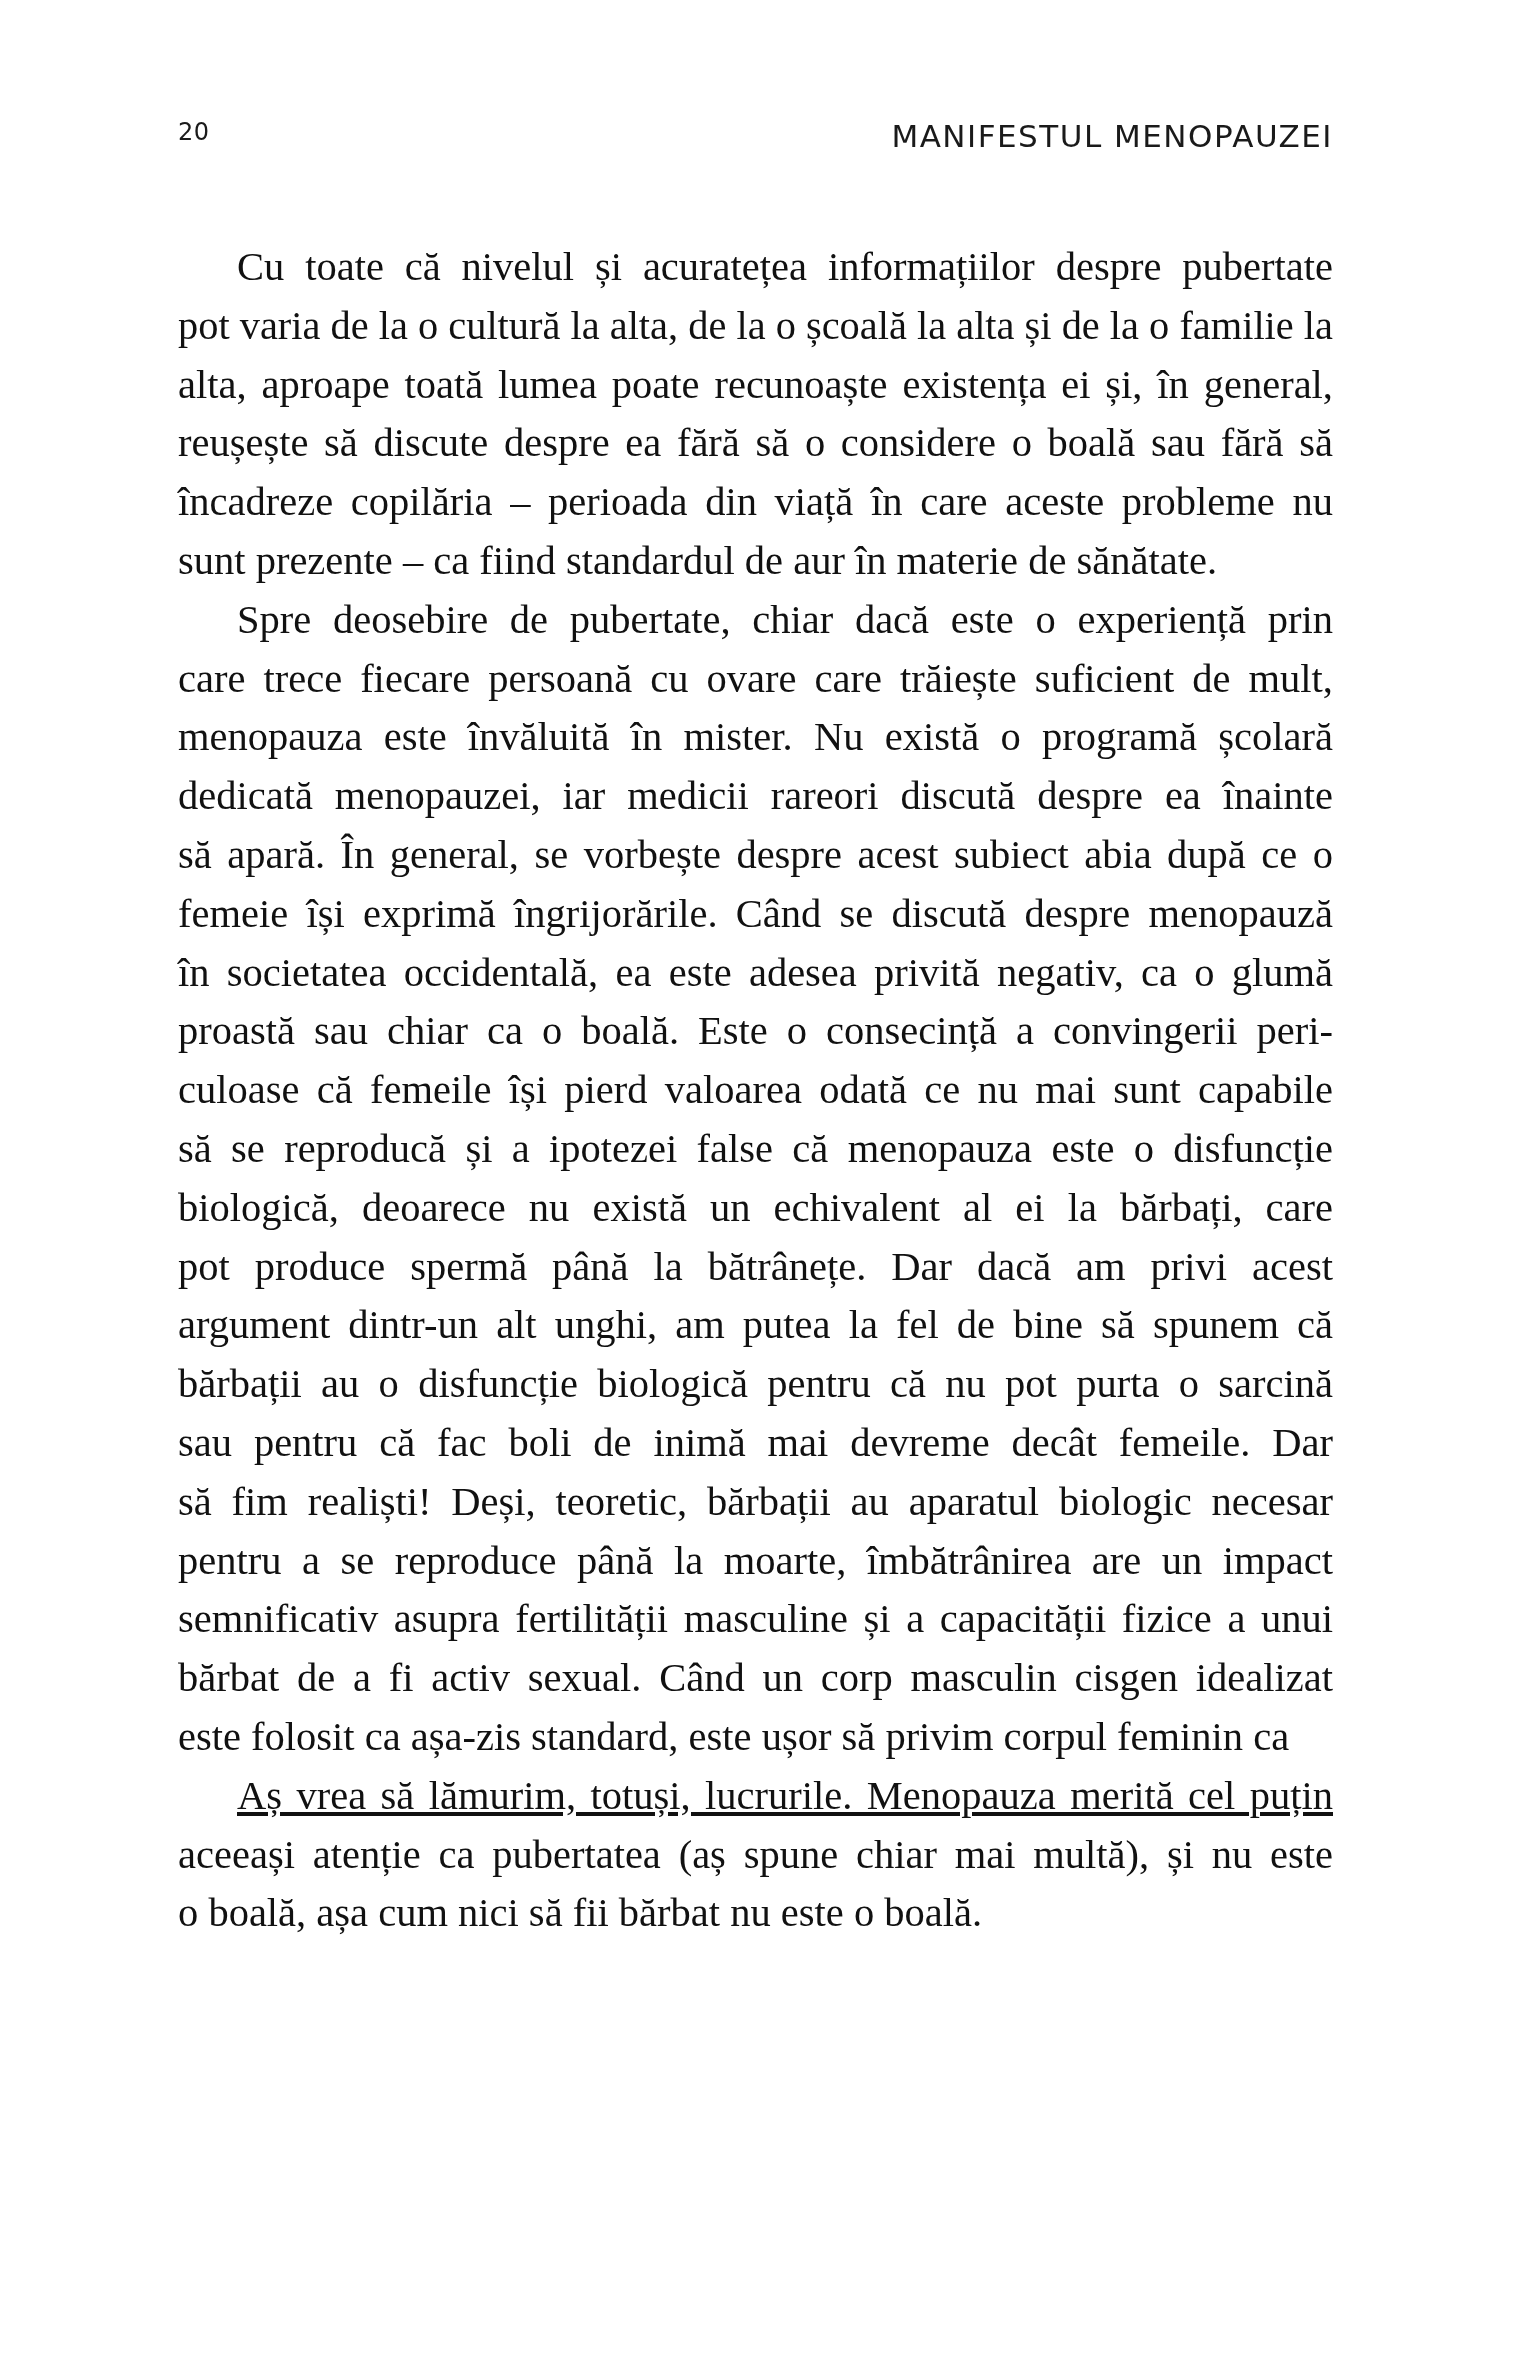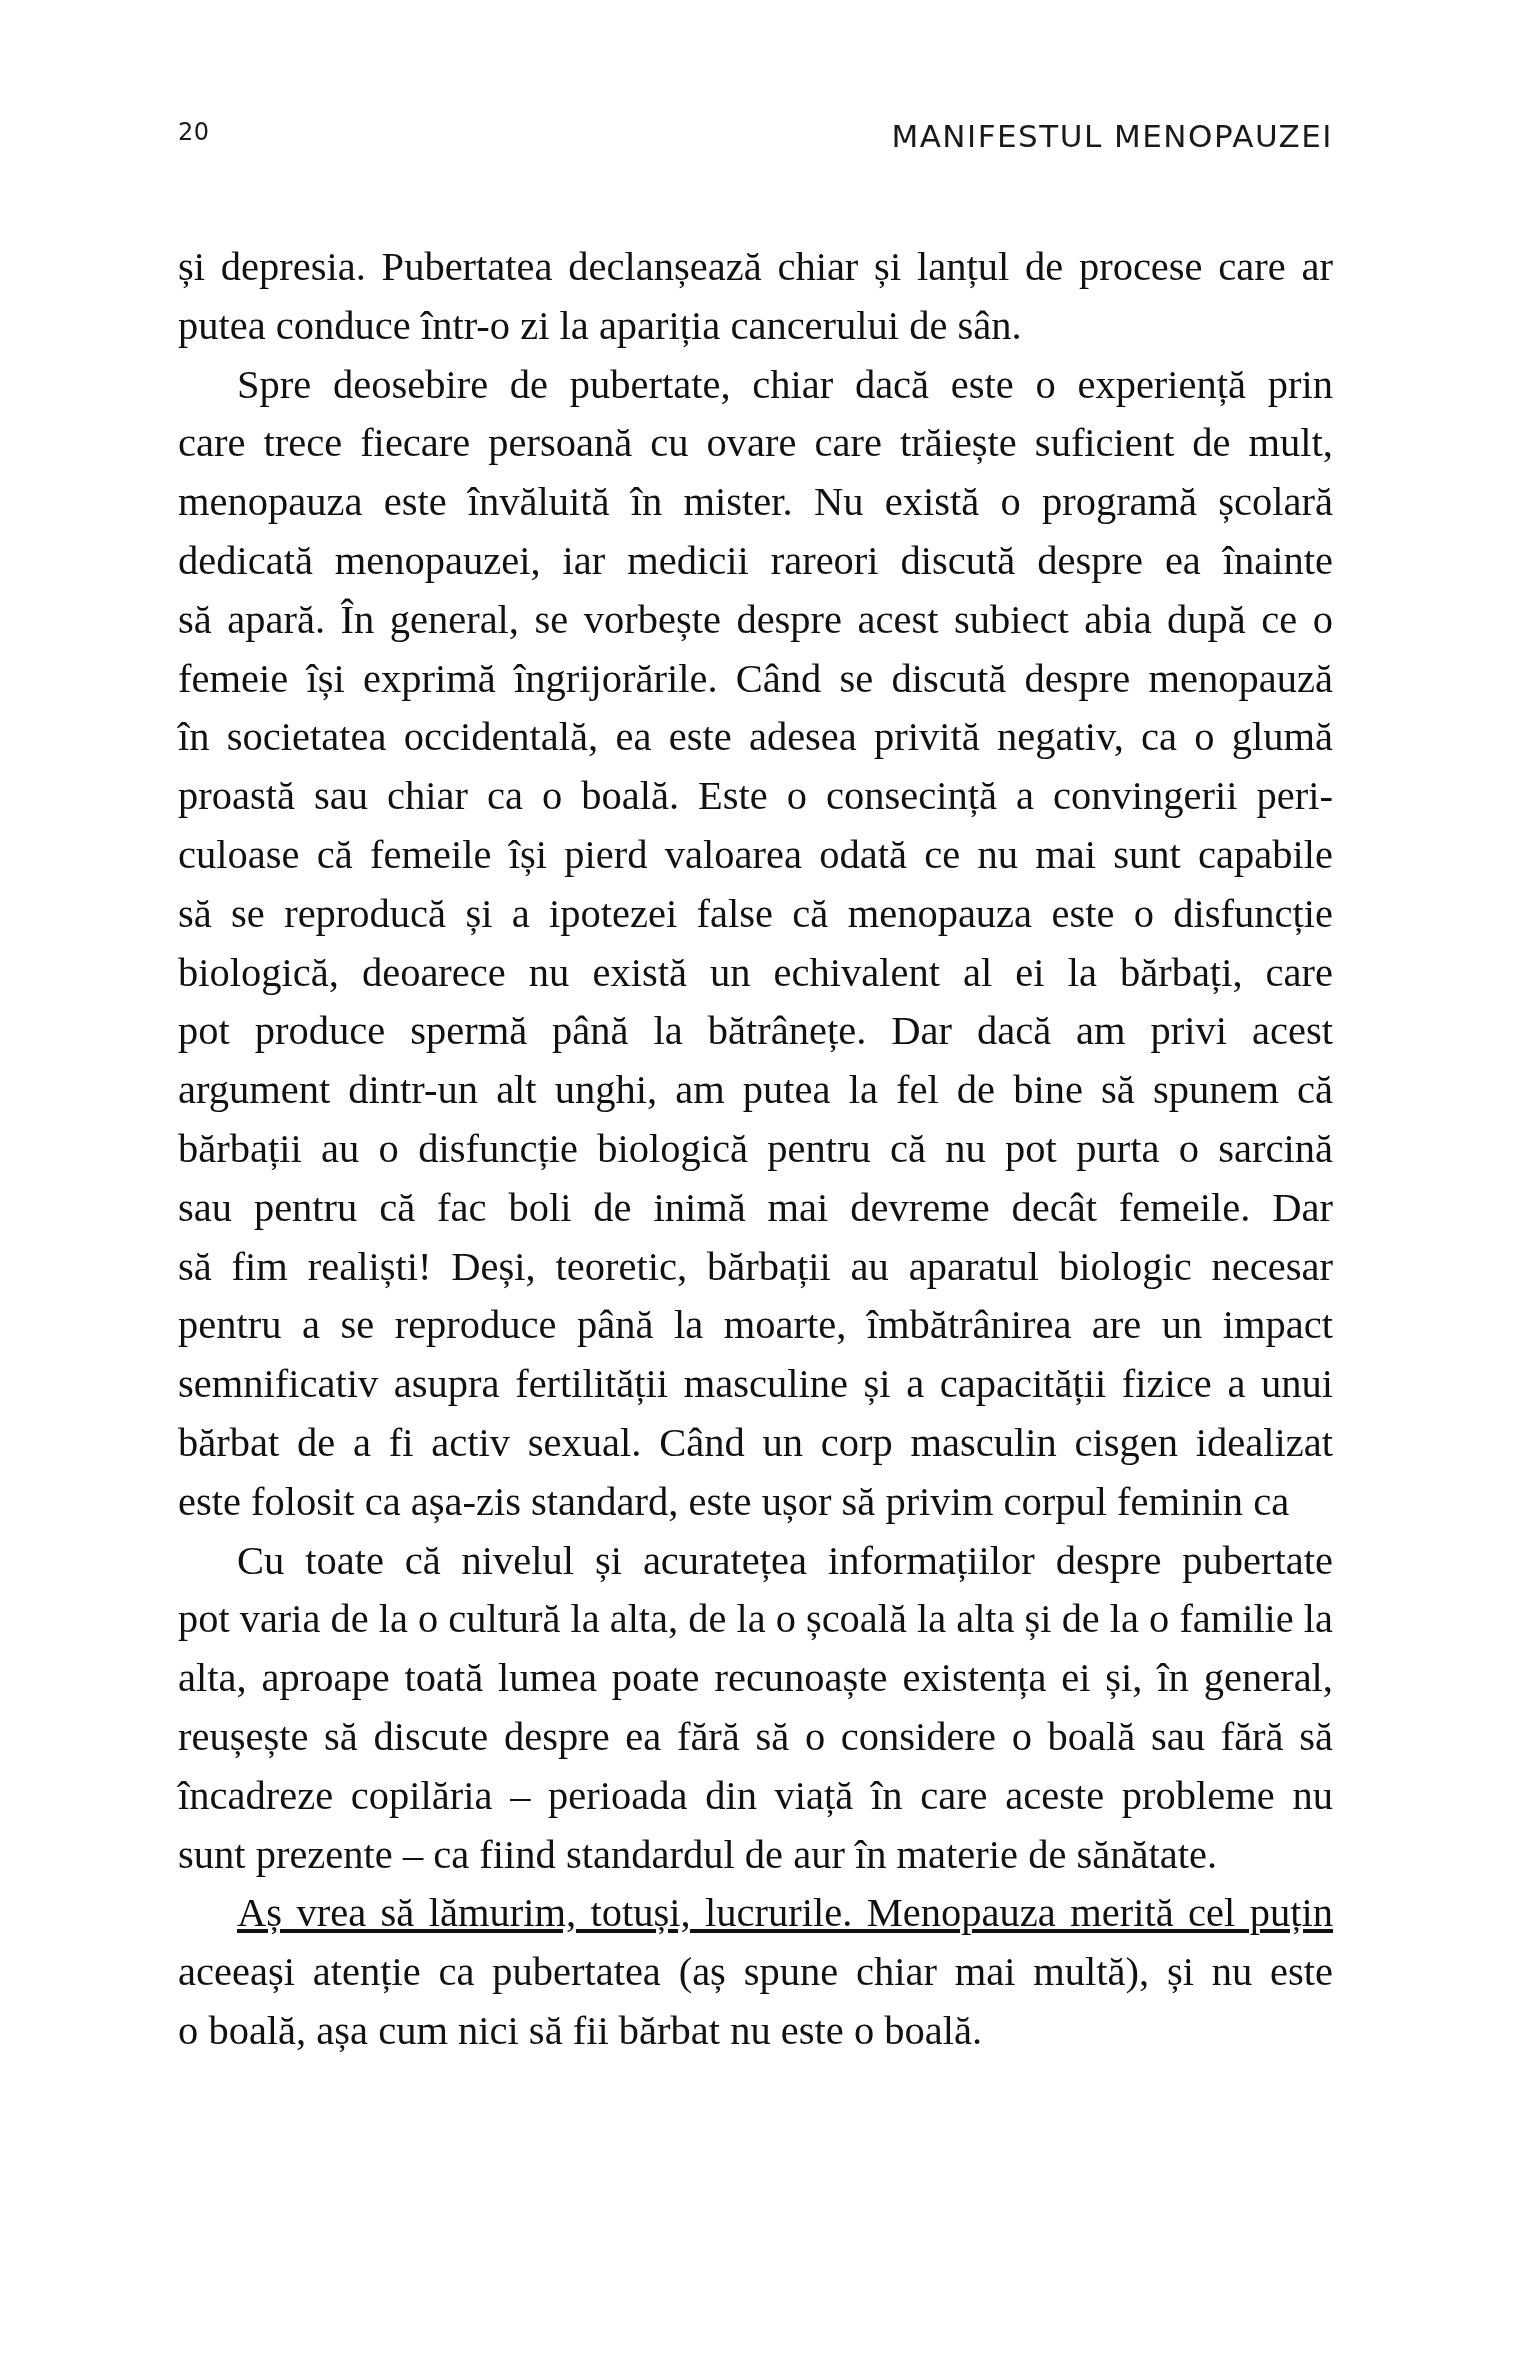--- a/index.html
+++ b/index.html
@@ -25,23 +25,27 @@
 </head>
 <body>
 
 <div class="page">
   <div class="running-header">
     <span class="page-number">20</span>
     <span class="running-title">MANIFESTUL MENOPAUZEI</span>
   </div>
 
   <div class="body-text">
-    <p class="continuation">
-      <span class="line" style="text-align-last: left; word-spacing: 5.64531px;">și depresia. Pubertatea declanșează chiar și lanțul de procese care ar</span>
-      <span class="line last">putea conduce într-o zi la apariția cancerului de sân.</span>
+    <p>
+      <span class="line indent" style="text-align-last: left; word-spacing: 10.7695px;">Cu toate că nivelul și acuratețea informațiilor despre pubertate</span>
+      <span class="line" style="transform-origin: left center; white-space: nowrap; text-align-last: left; width: 1158.25px; transform: scaleX(0.997194);">pot varia de la o cultură la alta, de la o școală la alta și de la o familie la</span>
+      <span class="line" style="text-align-last: left; word-spacing: 4.7375px;">alta, aproape toată lumea poate recunoaște existența ei și, în general,</span>
+      <span class="line" style="text-align-last: left; word-spacing: 5.54808px;">reușește să discute despre ea fără să o considere o boală sau fără să</span>
+      <span class="line" style="text-align-last: left; word-spacing: 7.55469px;">încadreze copilăria – perioada din viață în care aceste probleme nu</span>
+      <span class="line last">sunt prezente – ca fiind standardul de aur în materie de sănătate.</span>
     </p>
     <p>
       <span class="line indent" style="text-align-last: left; word-spacing: 11.5799px;">Spre deosebire de pubertate, chiar dacă este o experiență prin</span>
       <span class="line" style="text-align-last: left; word-spacing: 7.90313px;">care trece fiecare persoană cu ovare care trăiește suficient de mult,</span>
       <span class="line" style="text-align-last: left; word-spacing: 11.1215px;">menopauza este învăluită în mister. Nu există o programă școlară</span>
       <span class="line" style="text-align-last: left; word-spacing: 11.8301px;">dedicată menopauzei, iar medicii rareori discută despre ea înainte</span>
       <span class="line" style="text-align-last: left; word-spacing: 5.35547px;">să apară. În general, se vorbește despre acest subiect abia după ce o</span>
       <span class="line" style="text-align-last: left; word-spacing: 8.1582px;">femeie își exprimă îngrijorările. Când se discută despre menopauză</span>
       <span class="line" style="text-align-last: left; word-spacing: 7.14062px;">în societatea occidentală, ea este adesea privită negativ, ca o glumă</span>
       <span class="line" style="text-align-last: left; word-spacing: 8.90341px;">proastă sau chiar ca o boală. Este o consecință a convingerii peri-</span>
@@ -52,28 +56,20 @@
       <span class="line" style="text-align-last: left; word-spacing: 8px;">argument dintr-un alt unghi, am putea la fel de bine să spunem că</span>
       <span class="line" style="text-align-last: left; word-spacing: 9.2017px;">bărbații au o disfuncție biologică pentru că nu pot purta o sarcină</span>
       <span class="line" style="text-align-last: left; word-spacing: 11.7713px;">sau pentru că fac boli de inimă mai devreme decât femeile. Dar</span>
       <span class="line" style="text-align-last: left; word-spacing: 9.75694px;">să fim realiști! Deși, teoretic, bărbații au aparatul biologic necesar</span>
       <span class="line" style="text-align-last: left; word-spacing: 10.3641px;">pentru a se reproduce până la moarte, îmbătrânirea are un impact</span>
       <span class="line" style="text-align-last: left; word-spacing: 5.50694px;">semnificativ asupra fertilității masculine și a capacității fizice a unui</span>
       <span class="line" style="text-align-last: left; word-spacing: 7.67188px;">bărbat de a fi activ sexual. Când un corp masculin cisgen idealizat</span>
       <span class="line last">este folosit ca așa-zis standard, este ușor să privim corpul feminin ca</span>
     </p>
     <p>
-      <span class="line indent" style="text-align-last: left; word-spacing: 10.7695px;">Cu toate că nivelul și acuratețea informațiilor despre pubertate</span>
-      <span class="line" style="transform-origin: left center; white-space: nowrap; text-align-last: left; width: 1158.25px; transform: scaleX(0.997194);">pot varia de la o cultură la alta, de la o școală la alta și de la o familie la</span>
-      <span class="line" style="text-align-last: left; word-spacing: 4.7375px;">alta, aproape toată lumea poate recunoaște existența ei și, în general,</span>
-      <span class="line" style="text-align-last: left; word-spacing: 5.54808px;">reușește să discute despre ea fără să o considere o boală sau fără să</span>
-      <span class="line" style="text-align-last: left; word-spacing: 7.55469px;">încadreze copilăria – perioada din viață în care aceste probleme nu</span>
-      <span class="line last">sunt prezente – ca fiind standardul de aur în materie de sănătate.</span>
-    </p>
-    <p>
       <span class="line indent" style="text-align-last: left; word-spacing: 4.3125px; text-decoration: underline;">Aș vrea să lămurim, totuși, lucrurile. Menopauza merită cel puțin</span>
       <span class="line" style="text-align-last: left; word-spacing: 7.6804px;">aceeași atenție ca pubertatea (aș spune chiar mai multă), și nu este</span>
       <span class="line last">o boală, așa cum nici să fii bărbat nu este o boală.</span>
     </p>
   </div>
 </div>
 
 <style>
   .body-text p { text-indent: 0; }
   .line.indent { padding-left: 59px; }

